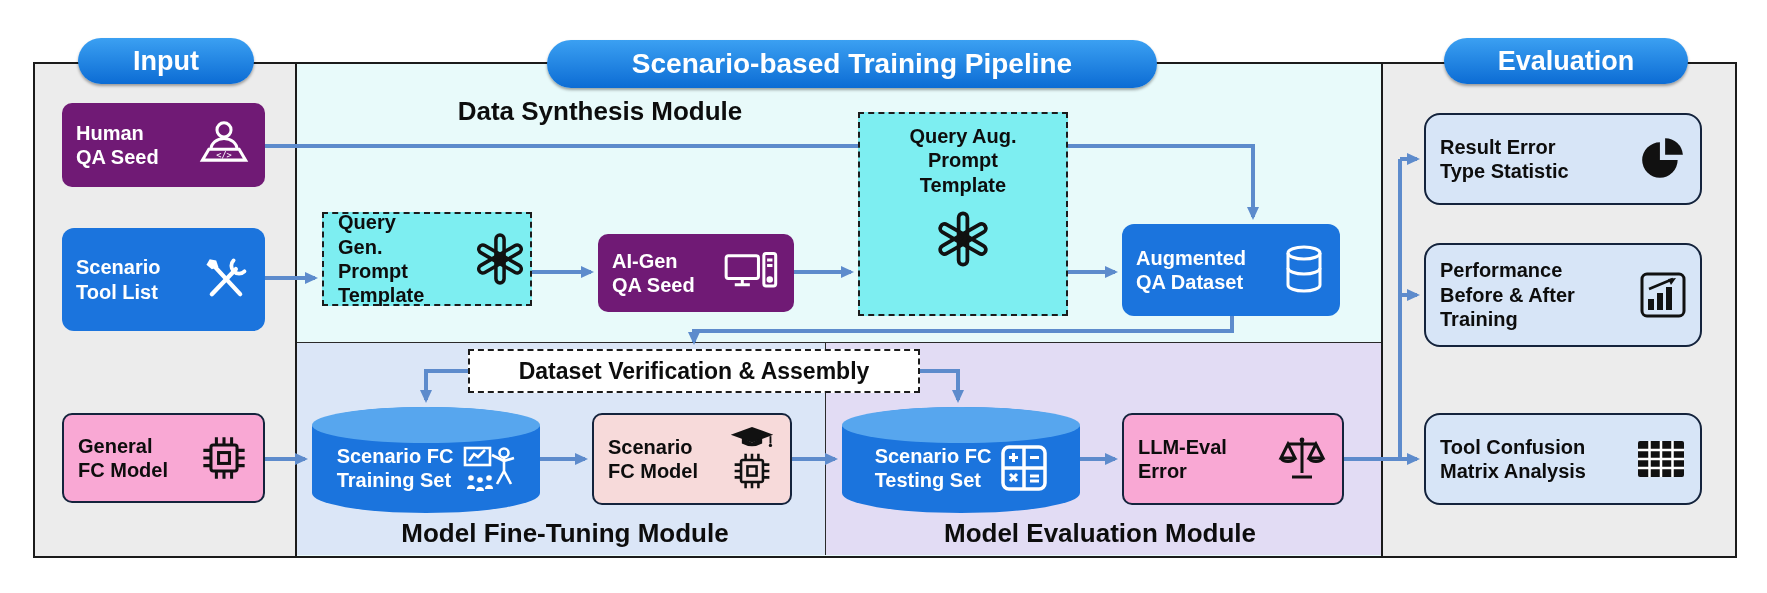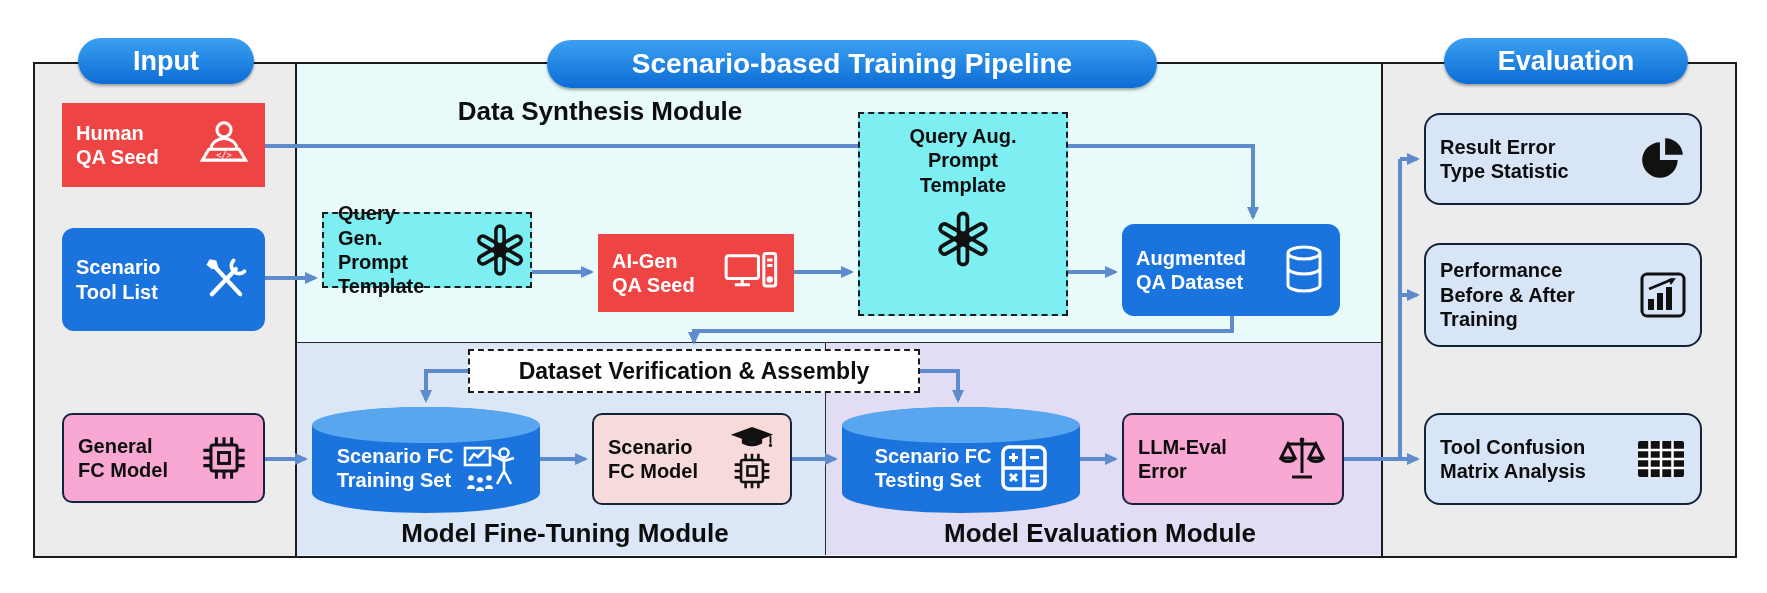--- a/index.html
+++ b/index.html
@@ -24,21 +24,21 @@
   #pill-pipeline { left:547px; top:40px; width:610px; height:48px; font-size:28px; }
   #pill-evaluation { left:1444px; top:38px; width:244px; height:46px; font-size:27px; }
 
   .module-title { position:absolute; z-index:8; font-weight:bold; color:#0d0d0d; text-align:center; font-size:26px; }
   #title-synthesis { left:380px; top:96px; width:440px; }
   #title-finetune { left:345px; top:518px; width:440px; }
   #title-evalmod { left:880px; top:518px; width:440px; }
 
   .node { position:absolute; z-index:10; display:flex; align-items:center; justify-content:space-between; padding:0 14px; }
   .lbl { white-space:pre-line; font-weight:bold; line-height:1.22; font-size:20px; }
-  .node-purple { background:#ef4444; border-radius:0; color:#fff; }
+  .node-purple { background:#701a75; border-radius:10px; color:#fff; }
   .node-blue { background:#1b74dd; border-radius:12px; color:#fff; }
   .node-light { background:#f9a8d4; border:2.5px solid #14233c; border-radius:10px; color:#0d0d0d; }
   .node-cyan { background:#7deef1; border:2.5px dashed #1b1b1b; color:#0d0d0d; }
   .node-pink { background:#f7dada; border:2.5px solid #14233c; border-radius:10px; color:#0d0d0d; }
   .node-eval { background:#d7e5f7; border:2.5px solid #14233c; border-radius:16px; color:#0d0d0d; }
   .node-column { flex-direction:column; justify-content:flex-start; padding-top:10px; gap:12px; text-align:center; }
   #node-verification { background:#ffffff; border:2.5px dashed #1b1b1b; justify-content:center; color:#0d0d0d; }
   #node-verification .lbl { font-size:23px; white-space:nowrap; }
 
   .cyl { position:absolute; z-index:10; border-radius:50%/20px; background:#1b74dd; color:#fff; }
@@ -133,21 +133,21 @@
       <svg width="50" height="50" viewBox="0 0 46 46">
         <g stroke="#111" stroke-width="2.8" fill="none">
           <rect x="11" y="11" width="24" height="24" rx="2"></rect>
           <rect x="18" y="18" width="10" height="10"></rect>
           <path d="M16 11 V4 M23 11 V4 M30 11 V4 M16 35 v7 M23 35 v7 M30 35 v7 M11 16 H4 M11 23 H4 M11 30 H4 M35 16 h7 M35 23 h7 M35 30 h7"></path>
         </g>
       </svg>
     </span>
   </div>
 
-  <div class="node node-cyan" style="left:322px;top:212px;width:210px;height:76px;gap:48px;">
+  <div class="node node-cyan" style="left:322px;top:212px;width:210px;height:94px;gap:48px;">
     <div class="lbl">Query Gen.
 Prompt
 Template</div>
     <span class="icon">
       <svg width="56" height="56" viewBox="0 0 48 48">
         <g fill="none" stroke="#111" stroke-width="3">
           <rect x="20.5" y="3.5" width="7" height="22" rx="3.5"></rect>
           <rect x="20.5" y="3.5" width="7" height="22" rx="3.5" transform="rotate(60 24 24)"></rect>
           <rect x="20.5" y="3.5" width="7" height="22" rx="3.5" transform="rotate(120 24 24)"></rect>
           <rect x="20.5" y="3.5" width="7" height="22" rx="3.5" transform="rotate(180 24 24)"></rect>

